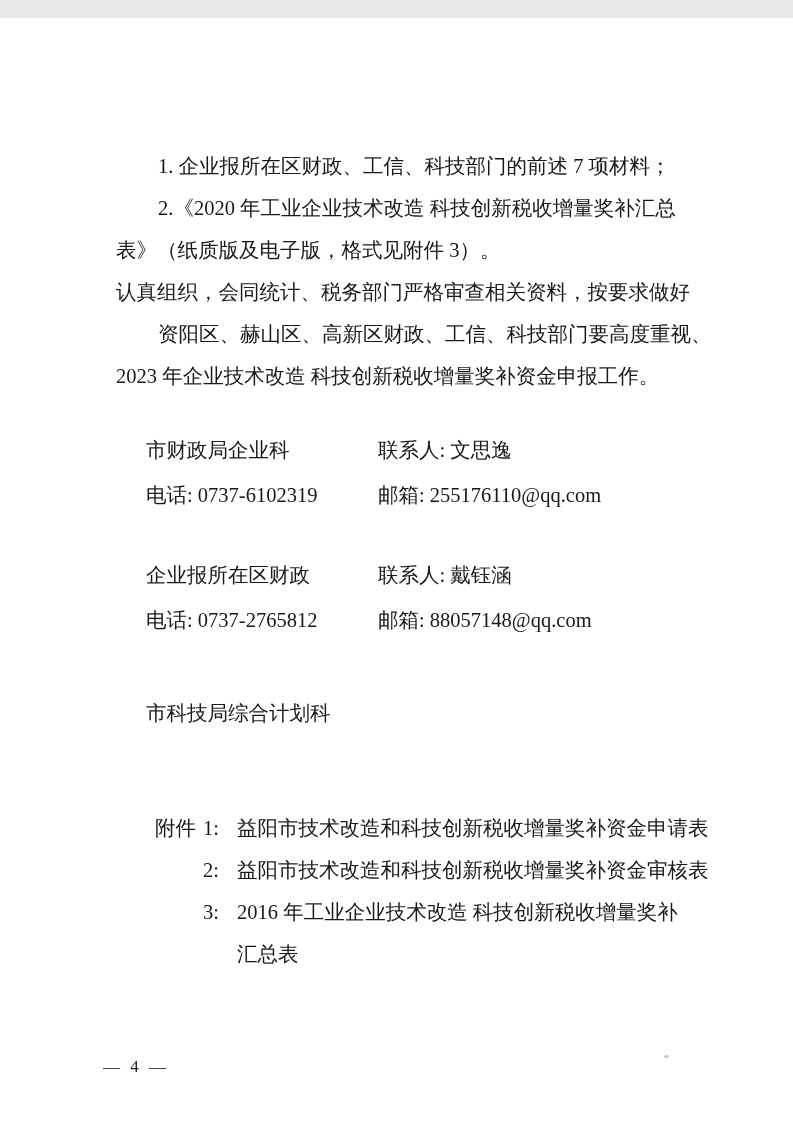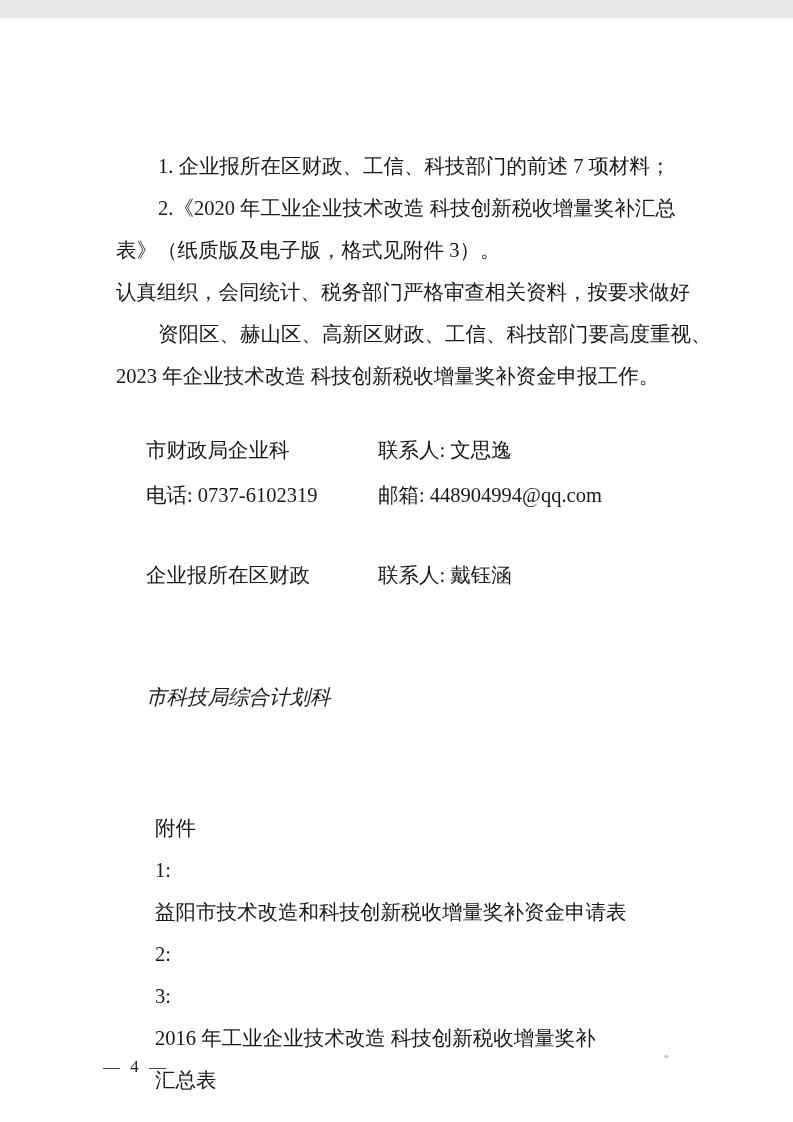--- a/index.html
+++ b/index.html
@@ -27,34 +27,34 @@
 
   .contacts {
     position: absolute;
     left: 146px;
     width: 572px;
     font-size: 20.5px;
     line-height: 45px;
   }
   .contacts-1 { top: 410px; }
   .contacts-2 { top: 535px; }
-  .contacts-3 { top: 657px; font-style: italic; }
+  .contacts-3 { top: 673px; }
   .contact-row { display: flex; }
   .c1 { width: 232px; }
   .c2 { flex: 1; }
 
   .attachments {
     position: absolute;
     left: 155px;
     top: 789px;
     width: 561px;
     font-size: 20.5px;
     line-height: 42px;
   }
-  .att-row { display: flex; flex-direction: column; }
+  .att-row { display: flex; }
   .att-label { width: 48px; }
   .att-num { width: 34px; }
   .att-text { flex: 1; white-space: nowrap; }
 
   .page-number {
     position: absolute;
     left: 103px;
     top: 1036px;
     font-size: 17px;
     line-height: 26px;
@@ -85,46 +85,51 @@
     <div class="line">2023 年企业技术改造 科技创新税收增量奖补资金申报工作。</div>
   </div>
 
   <div class="contacts contacts-1">
     <div class="contact-row">
       <div class="c1">市财政局企业科</div>
       <div class="c2">联系人: 文思逸</div>
     </div>
     <div class="contact-row">
       <div class="c1">电话: 0737-6102319</div>
-      <div class="c2">邮箱: 448904994@qq.com</div>
+      <div class="c2">邮箱: 255176110@qq.com</div>
     </div>
   </div>
 
   <div class="contacts contacts-2">
     <div class="contact-row">
       <div class="c1">企业报所在区财政</div>
       <div class="c2">联系人: 戴钰涵</div>
+    </div>
+    <div class="contact-row">
+      <div class="c1">电话: 0737-2765812</div>
+      <div class="c2">邮箱: 88057148@qq.com</div>
     </div>
   </div>
 
   <div class="contacts contacts-3">
     <div class="contact-row">
       <div class="c1">市科技局综合计划科</div>
     </div>
   </div>
 
   <div class="attachments">
     <div class="att-row">
       <span class="att-label">附件</span>
       <span class="att-num">1:</span>
       <span class="att-text">益阳市技术改造和科技创新税收增量奖补资金申请表</span>
     </div>
     <div class="att-row">
       <span class="att-label"></span>
       <span class="att-num">2:</span>
+      <span class="att-text">益阳市技术改造和科技创新税收增量奖补资金审核表</span>
     </div>
     <div class="att-row">
       <span class="att-label"></span>
       <span class="att-num">3:</span>
       <span class="att-text">2016 年工业企业技术改造 科技创新税收增量奖补</span>
     </div>
     <div class="att-row">
       <span class="att-label"></span>
       <span class="att-num"></span>
       <span class="att-text">汇总表</span>

